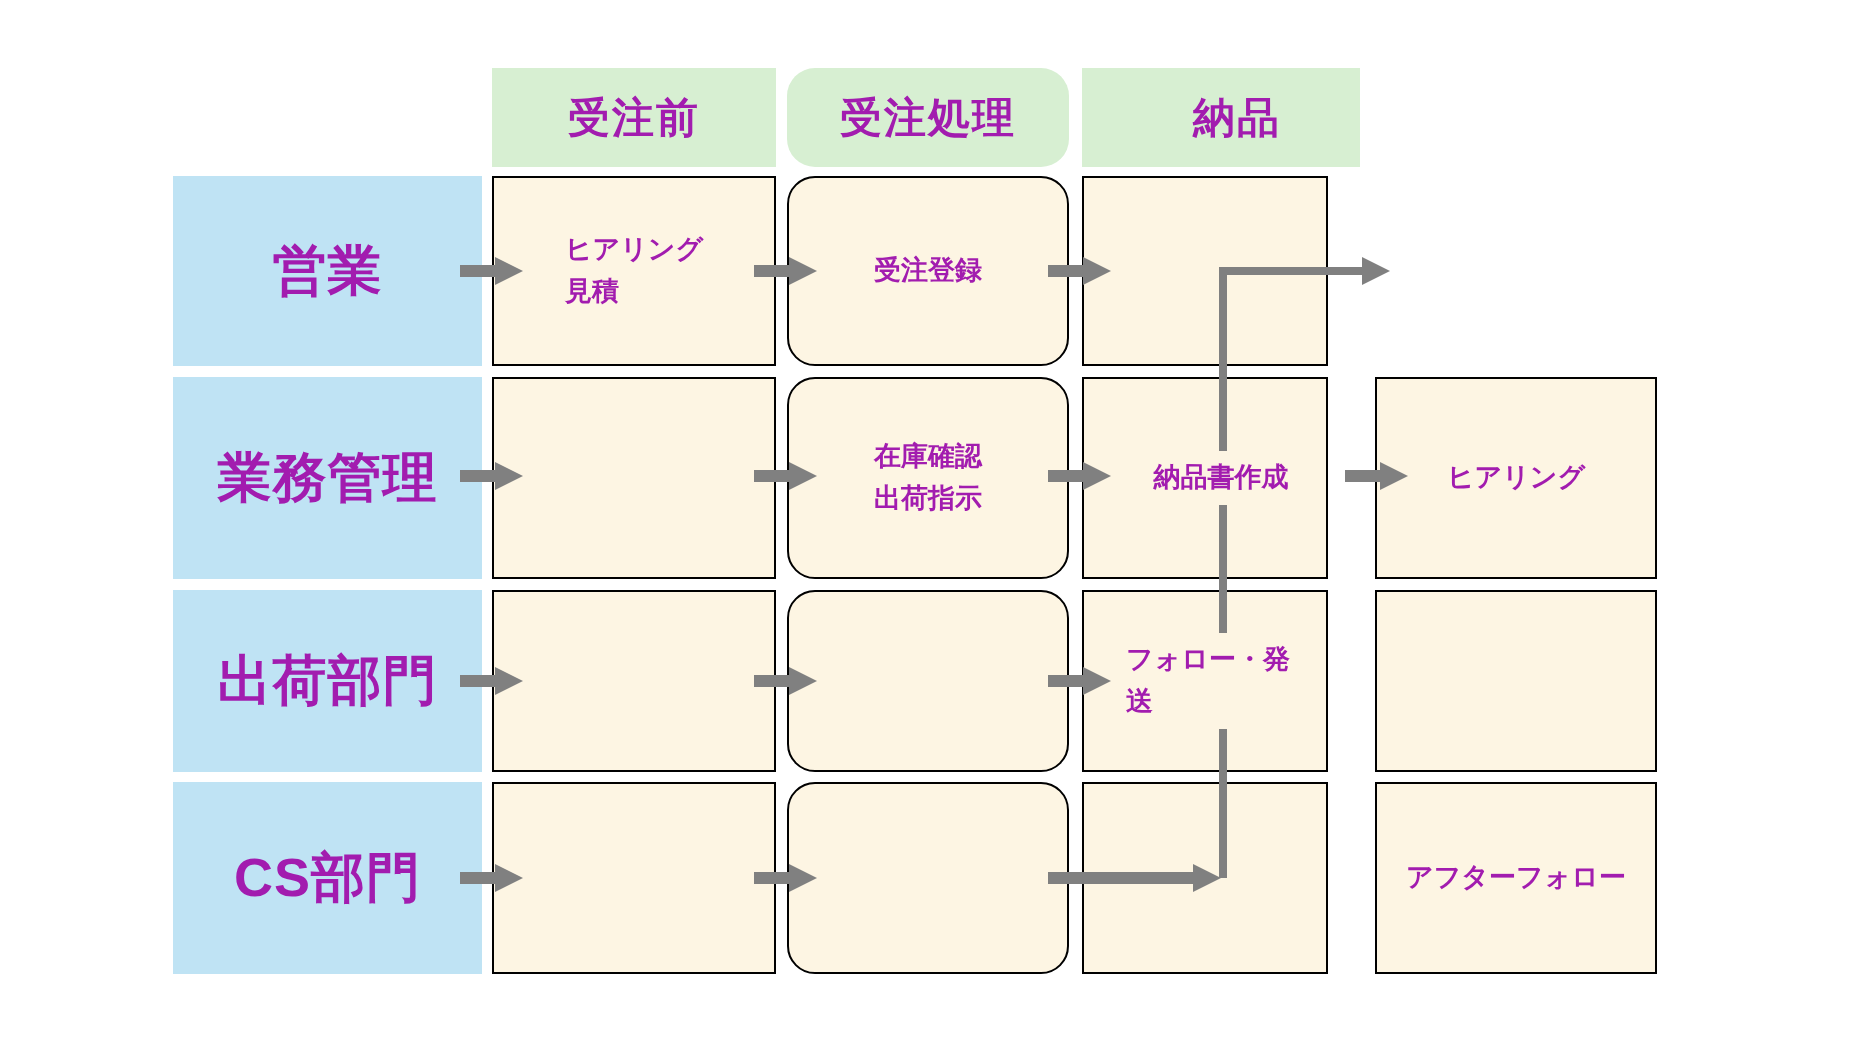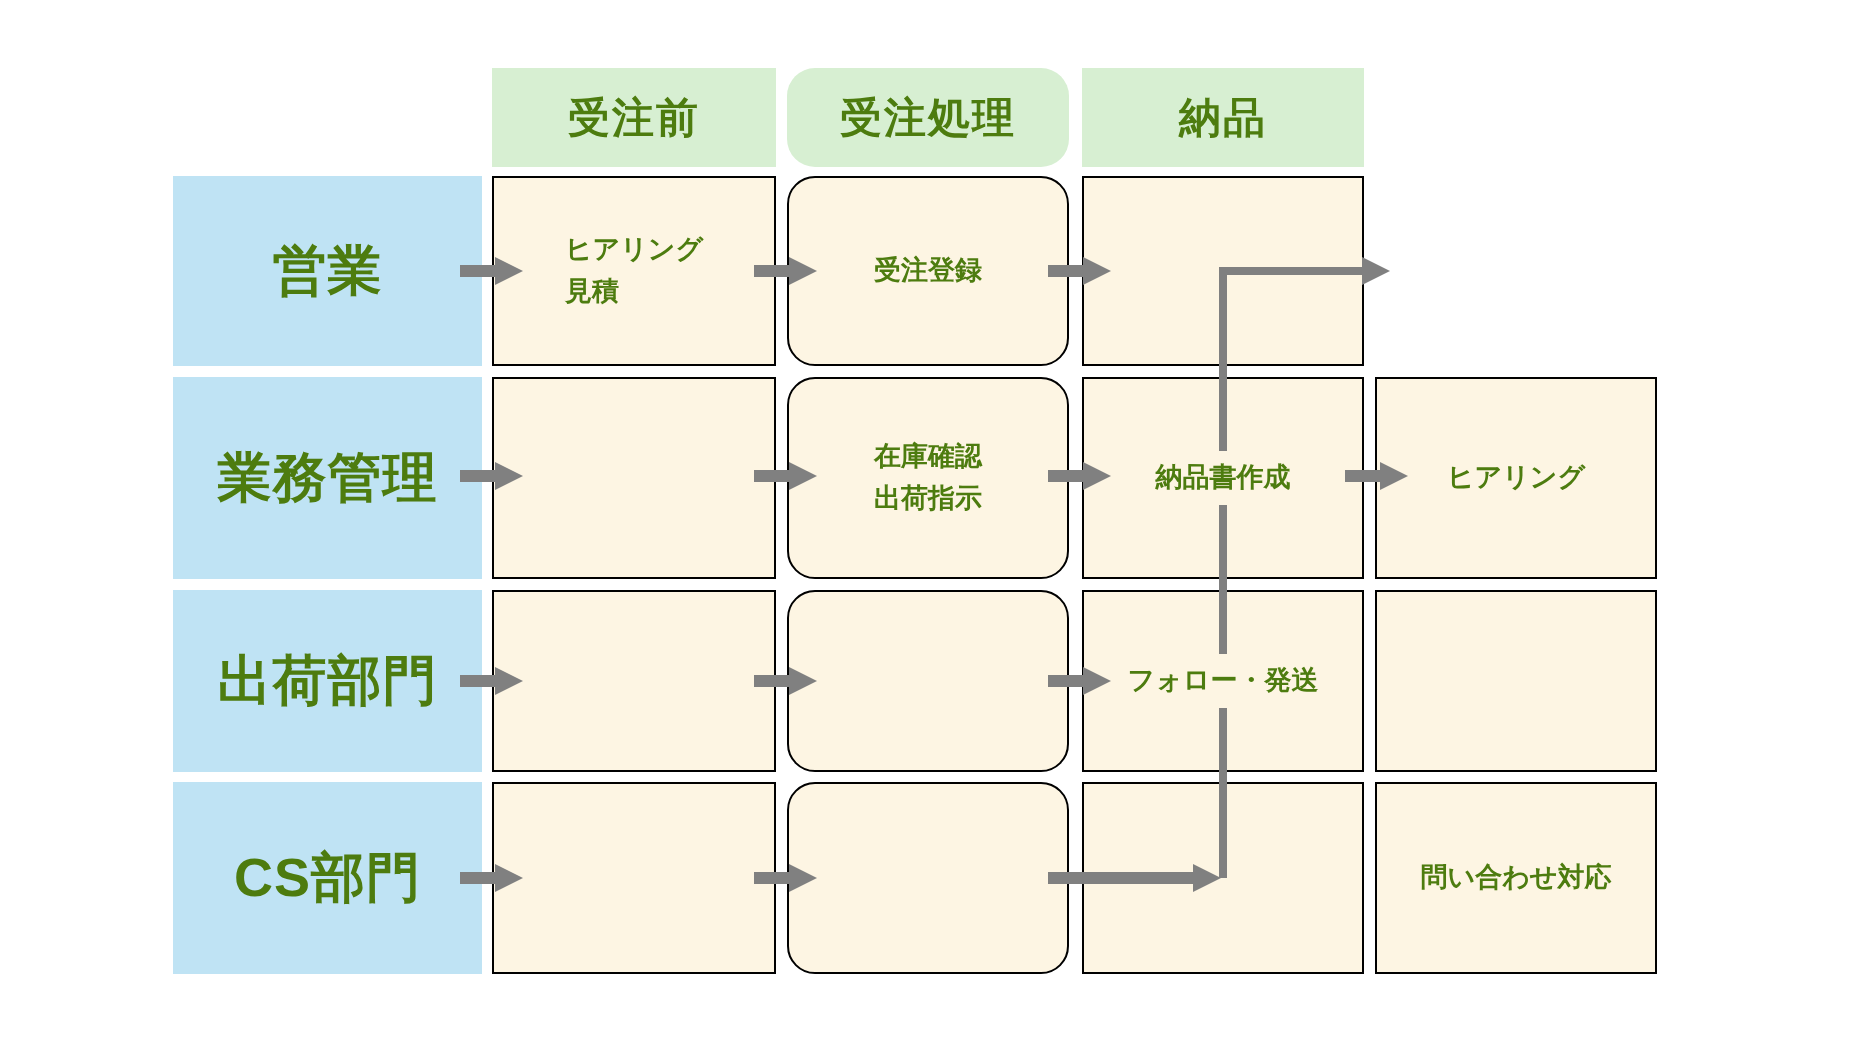--- a/index.html
+++ b/index.html
@@ -4,39 +4,39 @@
 <style>
   :root{
     --stage-bg:#d7efd2;
     --dept-bg:#bfe3f4;
     --cell-bg:#fdf5e3;
     --arrow:#808080;
     --border:#000000;
   }
   html,body{margin:0;padding:0;background:#ffffff;}
   #stage{position:relative;width:1859px;height:1040px;background:#ffffff;overflow:hidden;
-         font-family:"Liberation Sans","DejaVu Sans",sans-serif;color:#4d7c0f;}
+         font-family:"Liberation Sans","DejaVu Sans",sans-serif;color:#a21caf;}
 
   .stage-header{position:absolute;top:68px;height:99px;background:var(--stage-bg);
     display:flex;align-items:center;justify-content:center;
     font-size:42px;font-weight:bold;letter-spacing:2px;}
   .dept-header{position:absolute;left:173px;width:309px;background:var(--dept-bg);
     display:flex;align-items:center;justify-content:center;
     font-size:54px;font-weight:bold;letter-spacing:1px;}
   .cell{position:absolute;background:var(--cell-bg);border:2px solid var(--border);
     box-sizing:border-box;display:flex;align-items:center;justify-content:center;}
   .cell-label{font-size:27px;font-weight:bold;line-height:1.55;white-space:pre-line;
     text-align:left;}
   .cell-label.center{}
   .cell-label.patch{position:relative;z-index:10;background:var(--cell-bg);
     padding:6px 10px;}
 
   
   .c0{left:492px;width:284px;} .c1{left:787px;width:282px;border-radius:28px;}
-  .c2{left:1082px;width:282px;} .c3{left:1375px;width:282px;}
+  .c2{left:1082px;width:246px;padding-left:32px;} .c3{left:1375px;width:282px;}
   
   .r0{top:176px;height:190px;} .r1{top:377px;height:202px;}
   .r2{top:590px;height:182px;} .r3{top:782px;height:192px;}
 
   #arrow-layer{position:absolute;left:0;top:0;z-index:5;pointer-events:none;}
 </style>
 </head>
 <body>
 
 <div id="stage">
@@ -75,21 +75,21 @@
   <div class="cell r2 c1"></div>
   <div class="cell r2 c2">
     <span class="cell-label center patch">フォロー・発送</span>
   </div>
   <div class="cell r2 c3"></div>
 
   <div class="cell r3 c0"></div>
   <div class="cell r3 c1"></div>
   <div class="cell r3 c2"></div>
   <div class="cell r3 c3">
-    <span class="cell-label center">問い合わせ対応</span>
+    <span class="cell-label center">アフターフォロー</span>
   </div>
 
   <svg id="arrow-layer" width="1859" height="1040" viewBox="0 0 1859 1040">
     <g fill="#808080" stroke="none">
 
       <g>
           <rect x="460" y="265" width="37" height="12"></rect>
           <polygon points="495,257 523,271 495,285"></polygon>
         </g>
       <g>

